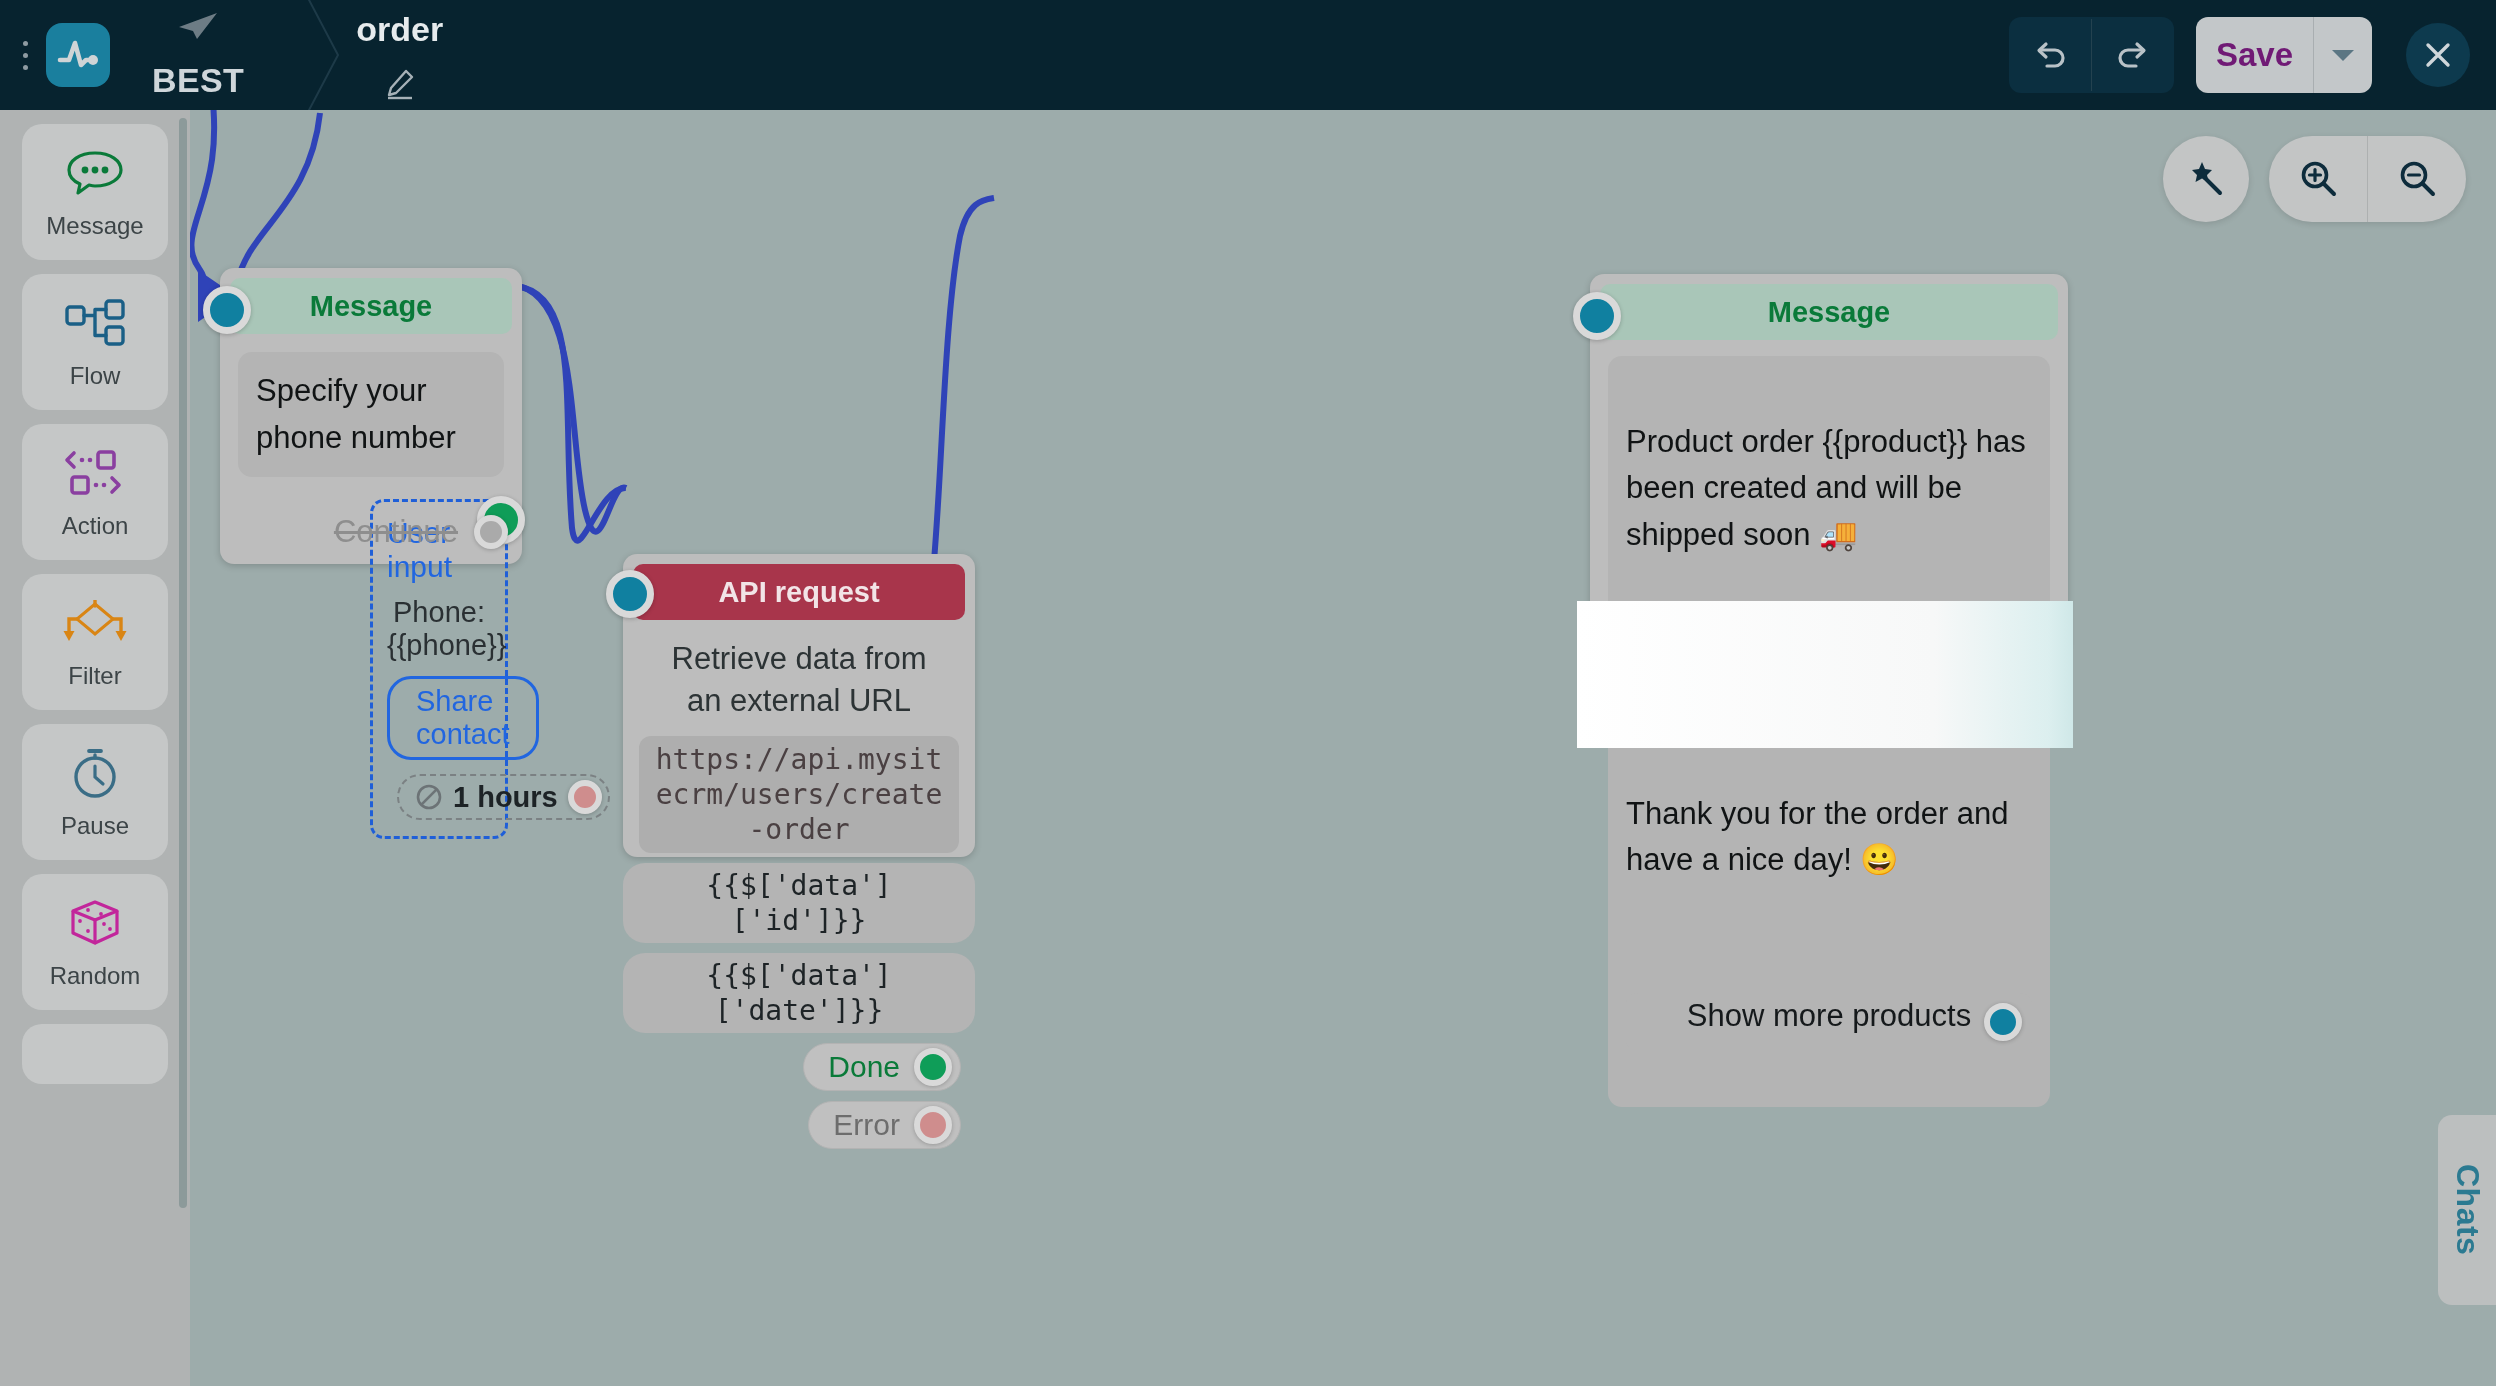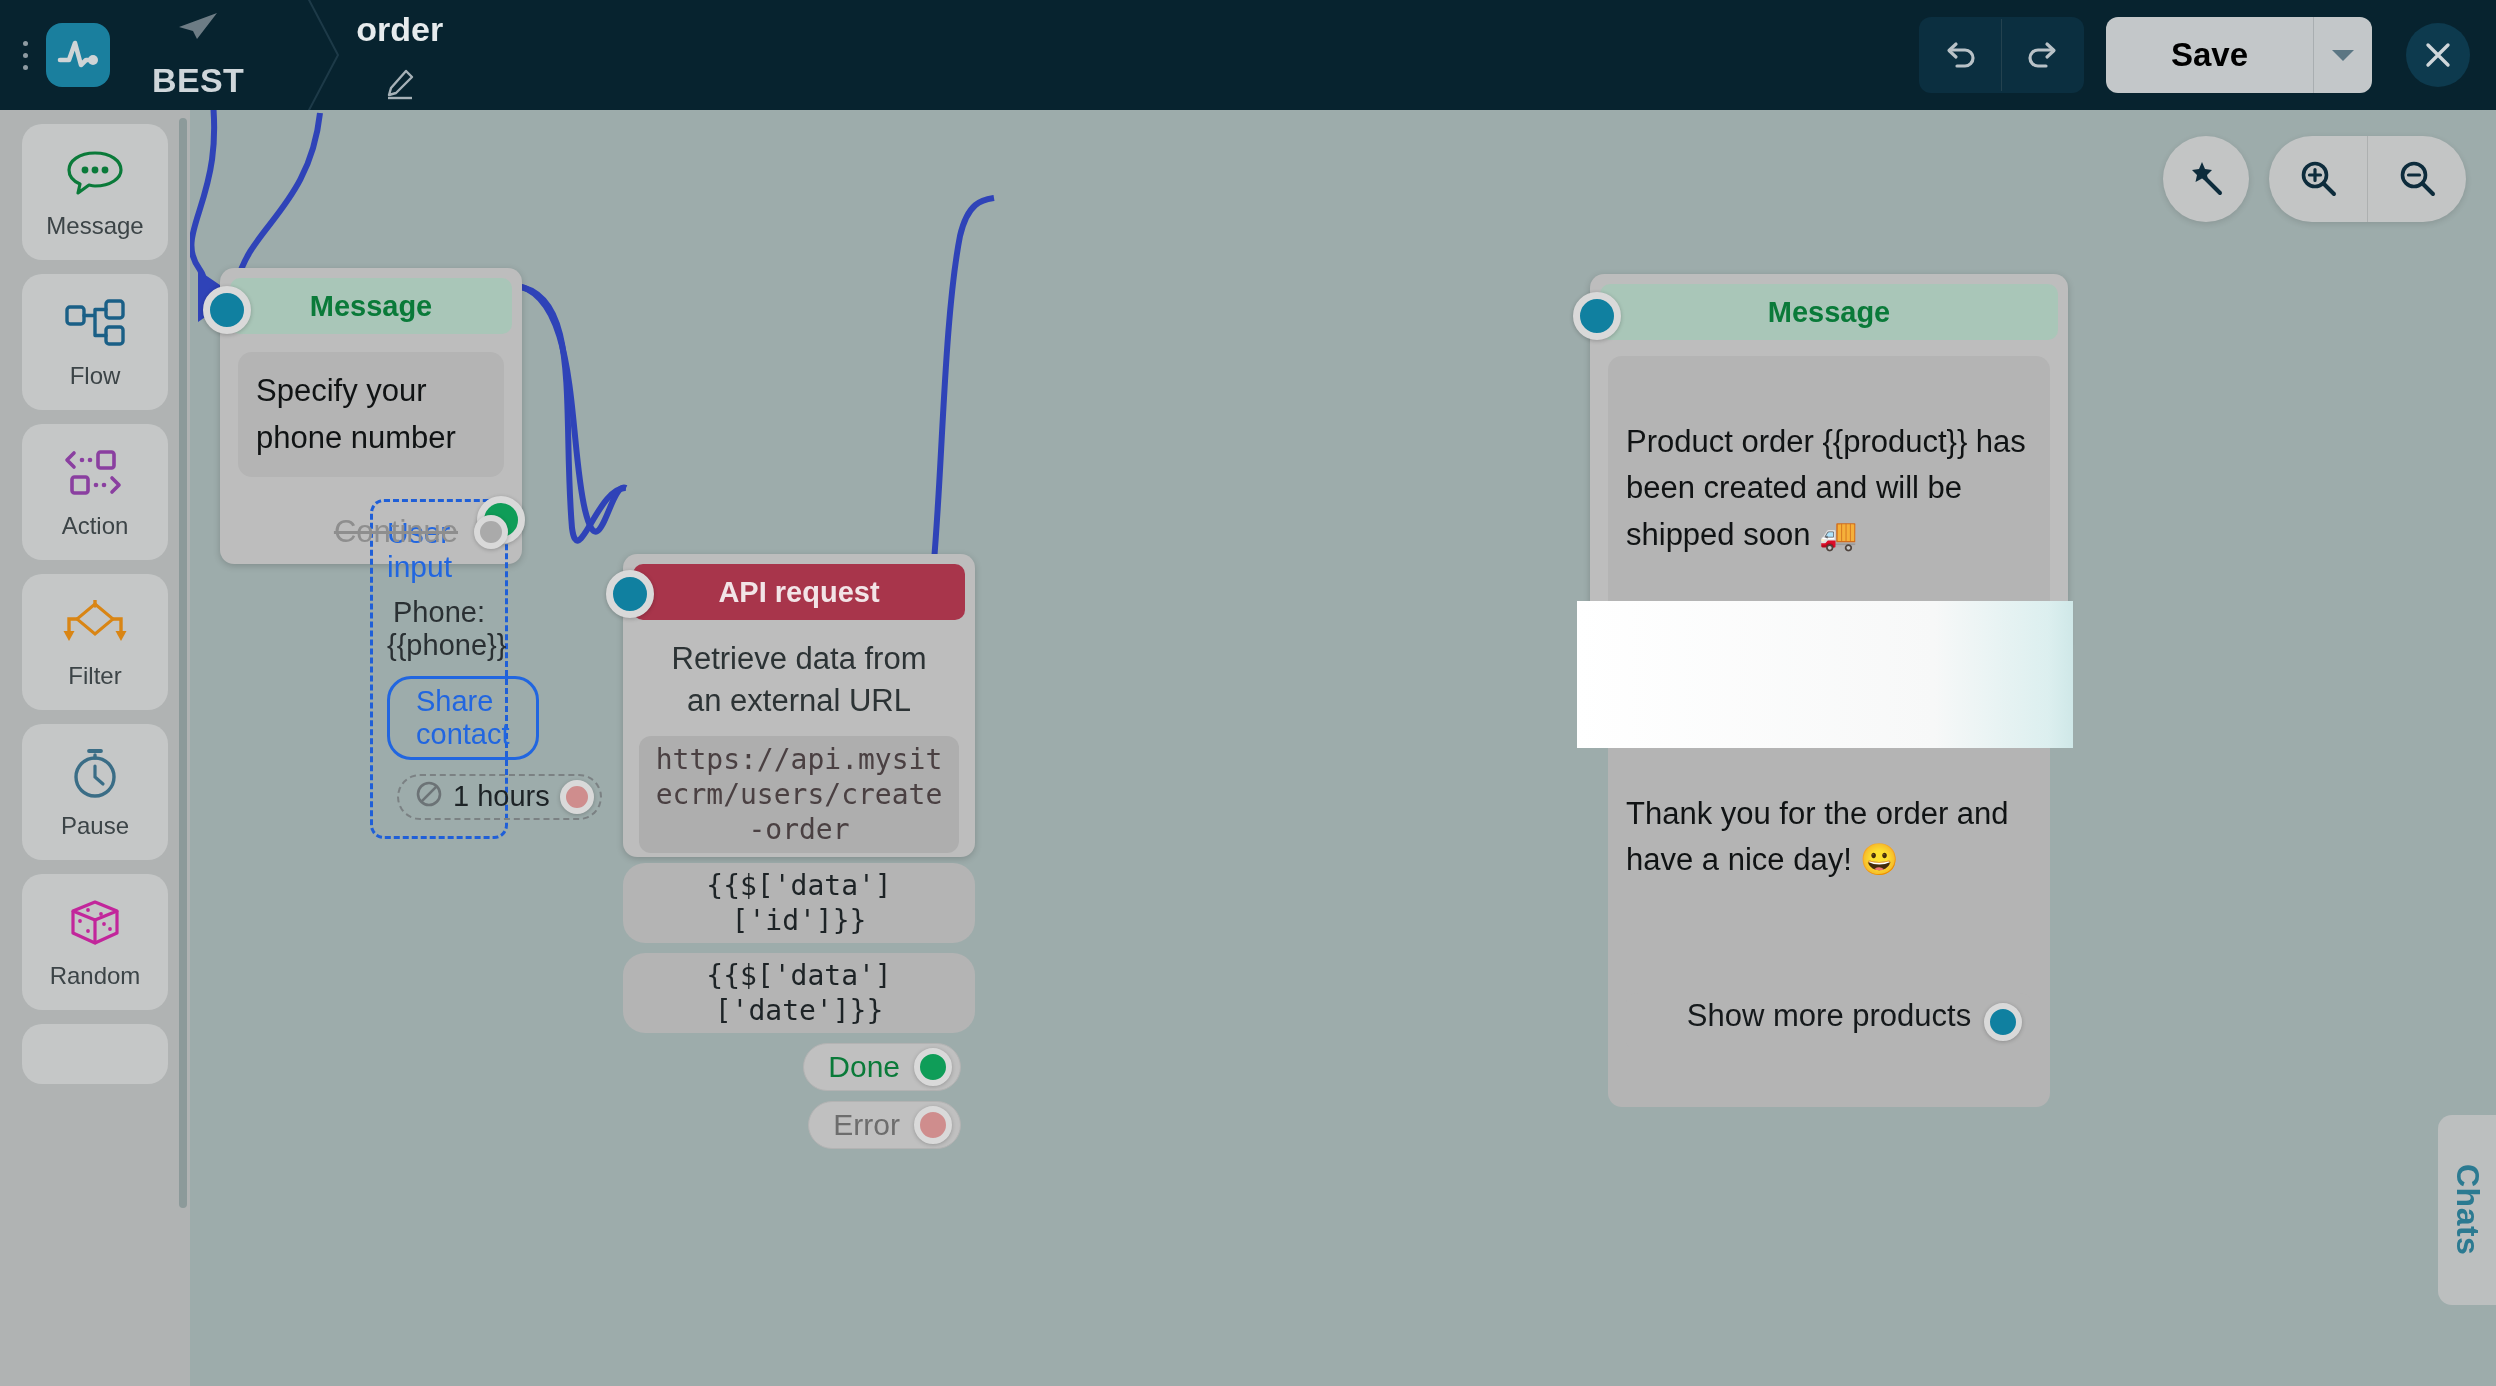--- a/index.html
+++ b/index.html
@@ -65,22 +65,22 @@
     width: 82px; height: 76px; display: flex; align-items: center; justify-content: center;
     cursor: pointer;
   }
   .ur-div { width: 1px; height: 72px; background: #24424f; }
   .save-group {
     display: flex; align-items: center; height: 76px;
     background: #c3c7c9; border-radius: 12px; overflow: hidden;
     margin-right: 34px;
   }
   .save-btn {
-    padding: 0 65px; height: 94px; display: flex; align-items: center;
-    color: #000000; font-size: 33px; font-weight: bold; cursor: pointer;
+    padding: 0 20px; height: 94px; display: flex; align-items: center;
+    color: #701a75; font-size: 33px; font-weight: bold; cursor: pointer;
   }
   .save-div { width: 1px; height: 76px; background: #a9aeb1; }
   .save-caret {
     width: 58px; height: 76px; display: flex; align-items: center; justify-content: center; cursor: pointer;
   }
   .caret-tri {
     width: 0; height: 0; border-left: 11px solid transparent; border-right: 11px solid transparent;
     border-top: 11px solid #5b7683;
   }
   .close-btn {
@@ -159,24 +159,24 @@
     padding: 14px 14px 16px;
   }
   .ui-title { font-size: 30px; color: #2166e0; font-weight: normal; }
   .ui-var { margin-top: 12px; font-size: 29px; color: #2a3033; text-align: center; }
   .share-btn {
     margin: 14px auto 0; display: table;
     border: 3px solid #2166e0; border-radius: 24px;
     padding: 6px 26px; font-size: 29px; color: #2166e0; cursor: pointer;
   }
   .timeout-chip {
-    margin: 14px 0 0 auto; margin-right: 0; display: flex; align-items: flex-start; gap: 10px;
+    margin: 14px 0 0 auto; margin-right: 0; display: flex; align-items: center; gap: 10px;
     border: 2px dashed #7b8183; border-radius: 26px;
     padding: 4px 6px 4px 16px; width: max-content;
-    position: relative; left: 10px;
+    position: relative; left: 10px; font-weight: bold;
   }
   .timeout-chip .tl { font-size: 29px; color: #1d2326; }
 
   .port {
     width: 34px; height: 34px; border-radius: 50%;
     border: 7px solid #d9d9d9; box-sizing: content-box;
     box-shadow: 0 1px 4px rgba(0,0,0,.22);
   }
   .port-teal { background: #1080a0; }
   .port-green { background: #0f9d58; }

